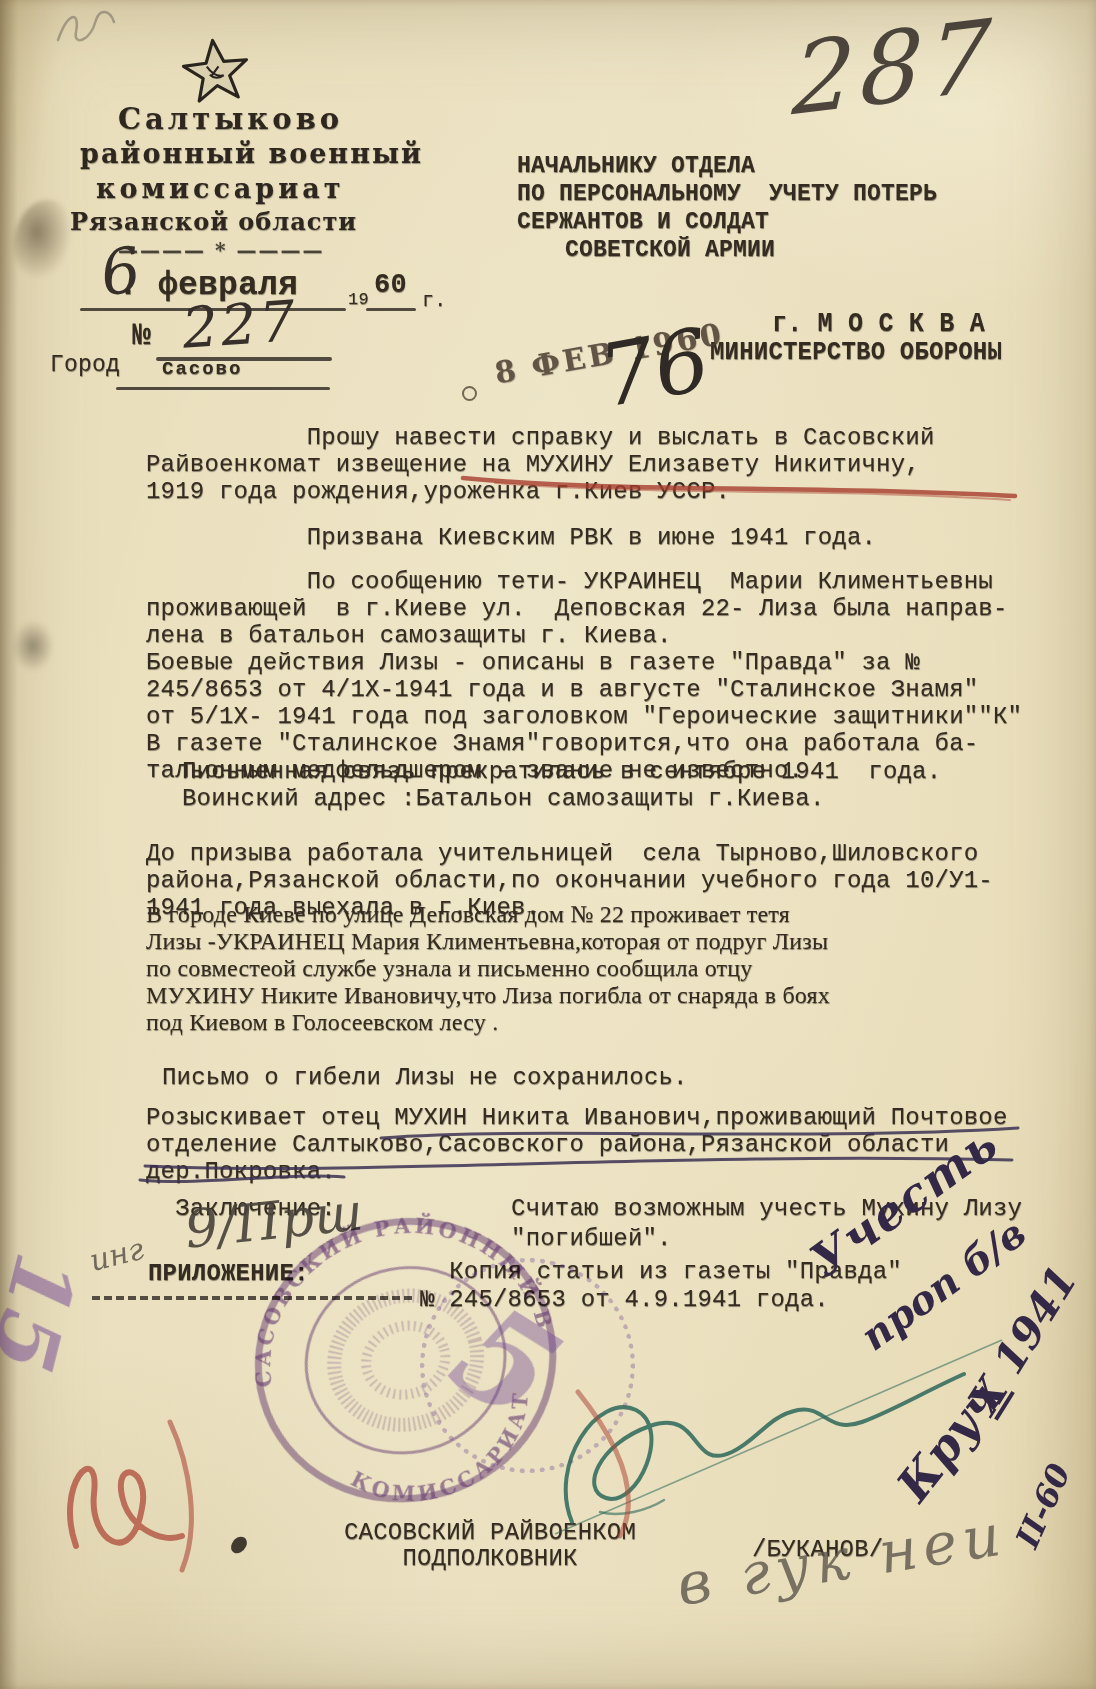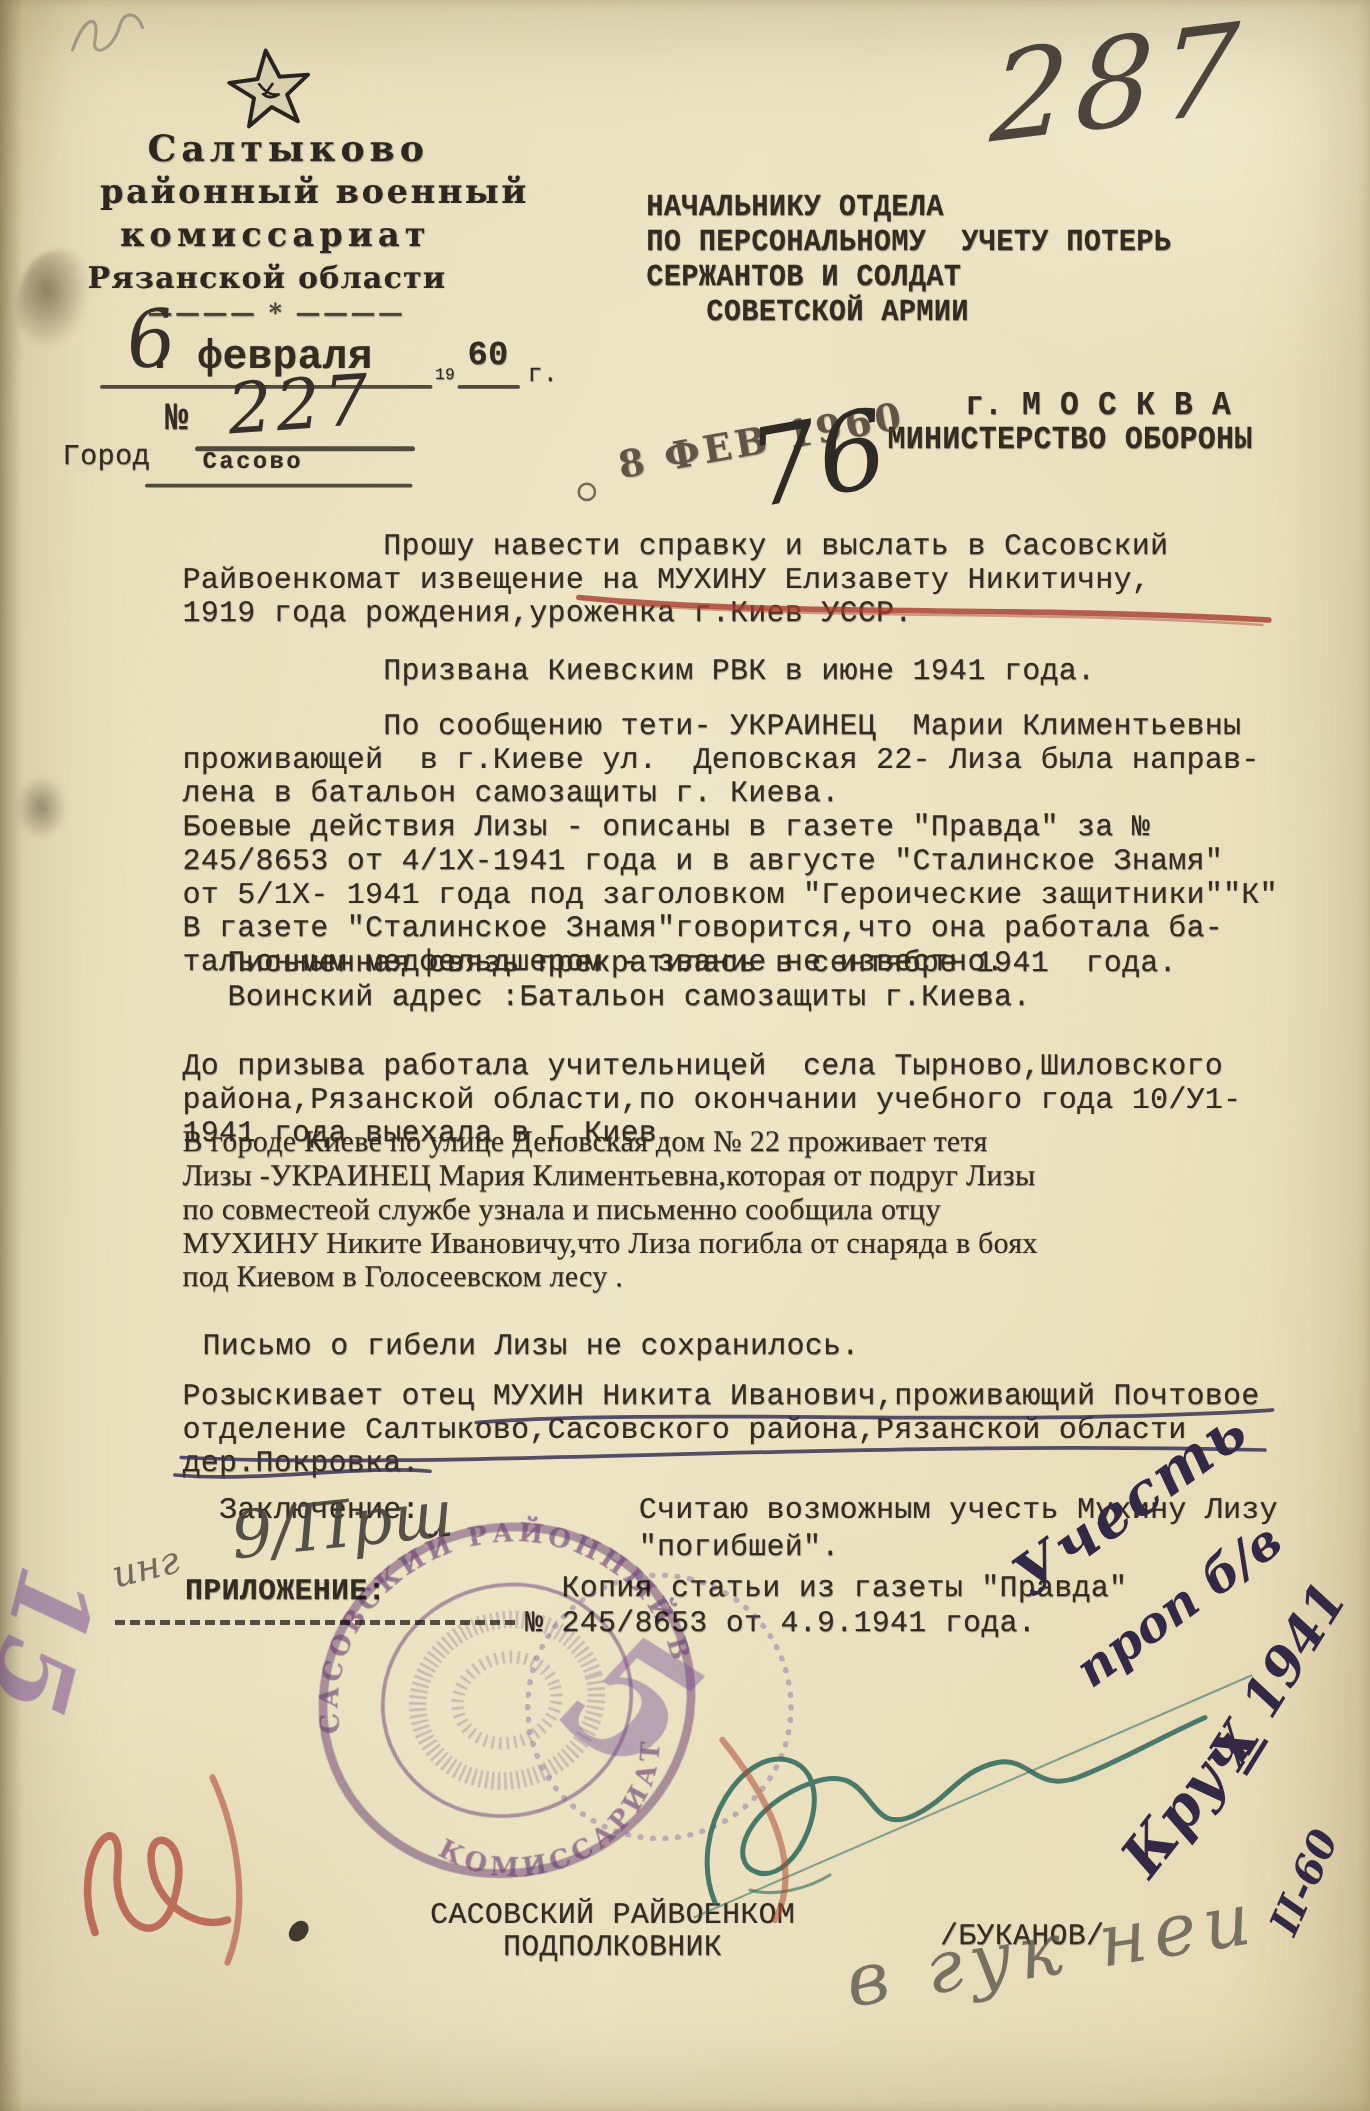--- a/index.html
+++ b/index.html
@@ -56,21 +56,21 @@
 
   <div class="abs lh" style="left:118px;top:102px;font-size:29px;letter-spacing:4px;">Салтыково</div>
   <div class="abs lh" style="left:80px;top:138px;font-size:27px;letter-spacing:2px;">районный военный</div>
   <div class="abs lh" style="left:96px;top:173px;font-size:27px;letter-spacing:4px;">комиссариат</div>
   <div class="abs lh" style="left:70px;top:207px;font-size:24px;letter-spacing:1px;">Рязанской области</div>
   <div class="abs lh" style="left:118px;top:238px;font-size:20px;letter-spacing:2px;opacity:.85;">———— * ————</div>
 
   <div class="abs hand" style="left:96px;top:238px;font-size:62px;transform:rotate(-8deg);">6</div>
   <div class="abs typed tb" style="left:118px;top:272px;font-size:33px;">. февраля</div>
   <div class="abs rule" style="left:80px;top:308px;width:266px;height:3px;"></div>
-  <div class="abs typed" style="left:348px;top:286px;font-size:13px;">19</div>
+  <div class="abs typed" style="left:348px;top:286px;font-size:17px;">19</div>
   <div class="abs typed tb" style="left:374px;top:272px;font-size:27px;">60</div>
   <div class="abs rule" style="left:366px;top:308px;width:50px;height:3px;"></div>
   <div class="abs typed" style="left:422px;top:287px;font-size:20px;">г.</div>
 
   <div class="abs typed tb" style="left:132px;top:322px;font-size:31px;">№</div>
   <div class="abs hand" style="left:180px;top:296px;font-size:56px;letter-spacing:3px;transform:rotate(-4deg);">227</div>
   <div class="abs rule" style="left:156px;top:357px;width:176px;height:4px;"></div>
 
   <div class="abs typed tb" style="left:162px;top:356px;font-size:19px;letter-spacing:2px;">Сасово</div>
   <div class="abs typed" style="left:50px;top:352px;font-size:23px;">Город</div>

